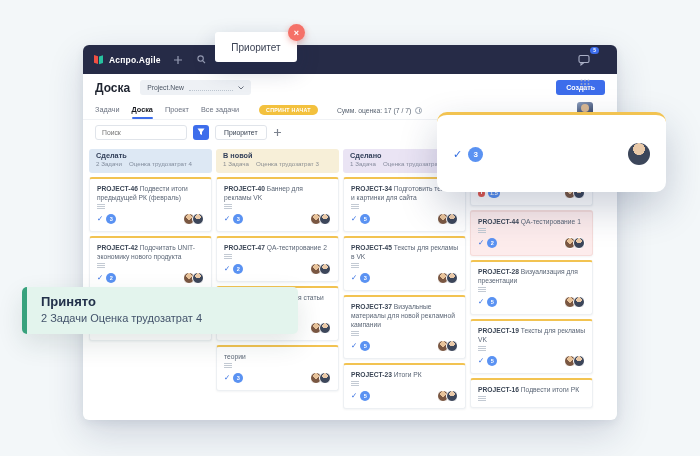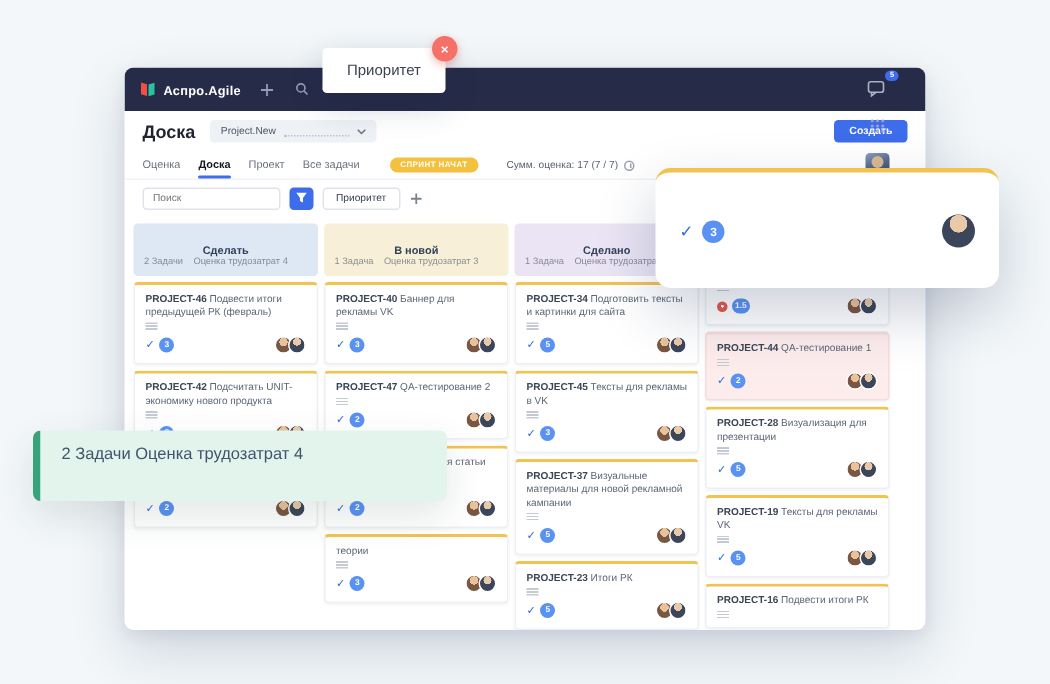--- a/index.html
+++ b/index.html
@@ -47,21 +47,21 @@
   .filterrow { height:24px; display:flex; align-items:center; padding:0 12px; gap:6px; flex:0 0 auto; }
   .search-box { width:92px; height:15px; border:1px solid #e0e4ea; border-radius:3px; display:flex; align-items:center; padding:0 6px; background:#fff; }
   .search-box input { border:none; outline:none; width:100%; font-size:6.8px; color:#374151; font-family:inherit; background:transparent; }
   .filter-btn { width:16px; height:15px; background:#3D6DEB; border:none; border-radius:3px; display:flex; align-items:center; justify-content:center; cursor:pointer; }
   .chip-btn { height:15px; background:#fff; border:1px solid #e0e4ea; border-radius:3px; font-size:6.8px; color:#374151; padding:0 8px; cursor:pointer; font-family:inherit; }
   .plus-btn { background:none; border:none; color:#7b828e; cursor:pointer; display:flex; align-items:center; }
 
   
   .board { flex:1; display:flex; gap:4px; padding:5px 6px 0; overflow:hidden; }
   .column { width:123px; flex:0 0 auto; display:flex; flex-direction:column; gap:4px; }
-  .col-header { border-radius:3px; padding:13px 7px 5px; line-height:1.25;text-align:center; }
+  .col-header { border-radius:3px; padding:2px 7px 5px; line-height:1.25; }
   .col-header .col-name { font-size:7.3px; font-weight:bold; color:#33405a; }
   .col-header .col-sub { font-size:6.2px; color:rgba(70,80,100,.62); display:flex; gap:7px; }
   .theme-blue  { background:#dde8f4; }
   .theme-yellow{ background:#f7efd8; }
   .theme-purple{ background:#eae4f4; }
   .theme-hidden{ background:#eef0f3; }
   .theme-hidden .col-name, .theme-hidden .col-sub { visibility:hidden; }
 
   .card { background:#fff; border:1px solid #edf0f3; border-top:2px solid #F2C351; border-radius:3px; padding:5px 7px 6px; box-shadow:0 1px 2px rgba(20,30,60,.05); }
   .card.pink { background:#fdecec; border-top-color:#ef6e64; border-color:#f6dcda; }
@@ -168,21 +168,21 @@
         <span class="proj-dots"></span>
         <svg width="6" height="4" viewBox="0 0 6 4">
             <path d="M0.5 0.5L3 3l2.5-2.5" fill="none" stroke="#6b7280" stroke-width="1"></path>
           </svg>
       </div>
       <button class="create-btn">Создать</button>
     </div>
 
     <div class="tabsrow">
       <div id="tabs-host" style="display:flex;gap:12px;align-items:center;">
-          <div class="tab">Оценка</div>
+          <div class="tab">Задачи</div>
           <div class="tab active">Доска</div>
           <div class="tab">Проект</div>
           <div class="tab">Все задачи</div>
         </div>
       <span class="sprint-badge">СПРИНТ НАЧАТ</span>
       <span class="sum-text">
         <span>Сумм. оценка: 17 (7 / 7)</span>
         <span class="info-icon"></span>
       </span>
     </div>
@@ -467,16 +467,17 @@
     <div class="float-meta">
       <div class="float-left">
         <span class="float-check">✓</span>
         <span class="float-est">3</span>
       </div>
       <span class="float-avatar"></span>
     </div>
   </div>
 
   <div class="accepted">
+    <div class="accepted-title">Принято</div>
     <div class="accepted-sub">2 Задачи   Оценка трудозатрат 4</div>
   </div>
 
 </div>
 
 </body></html>

